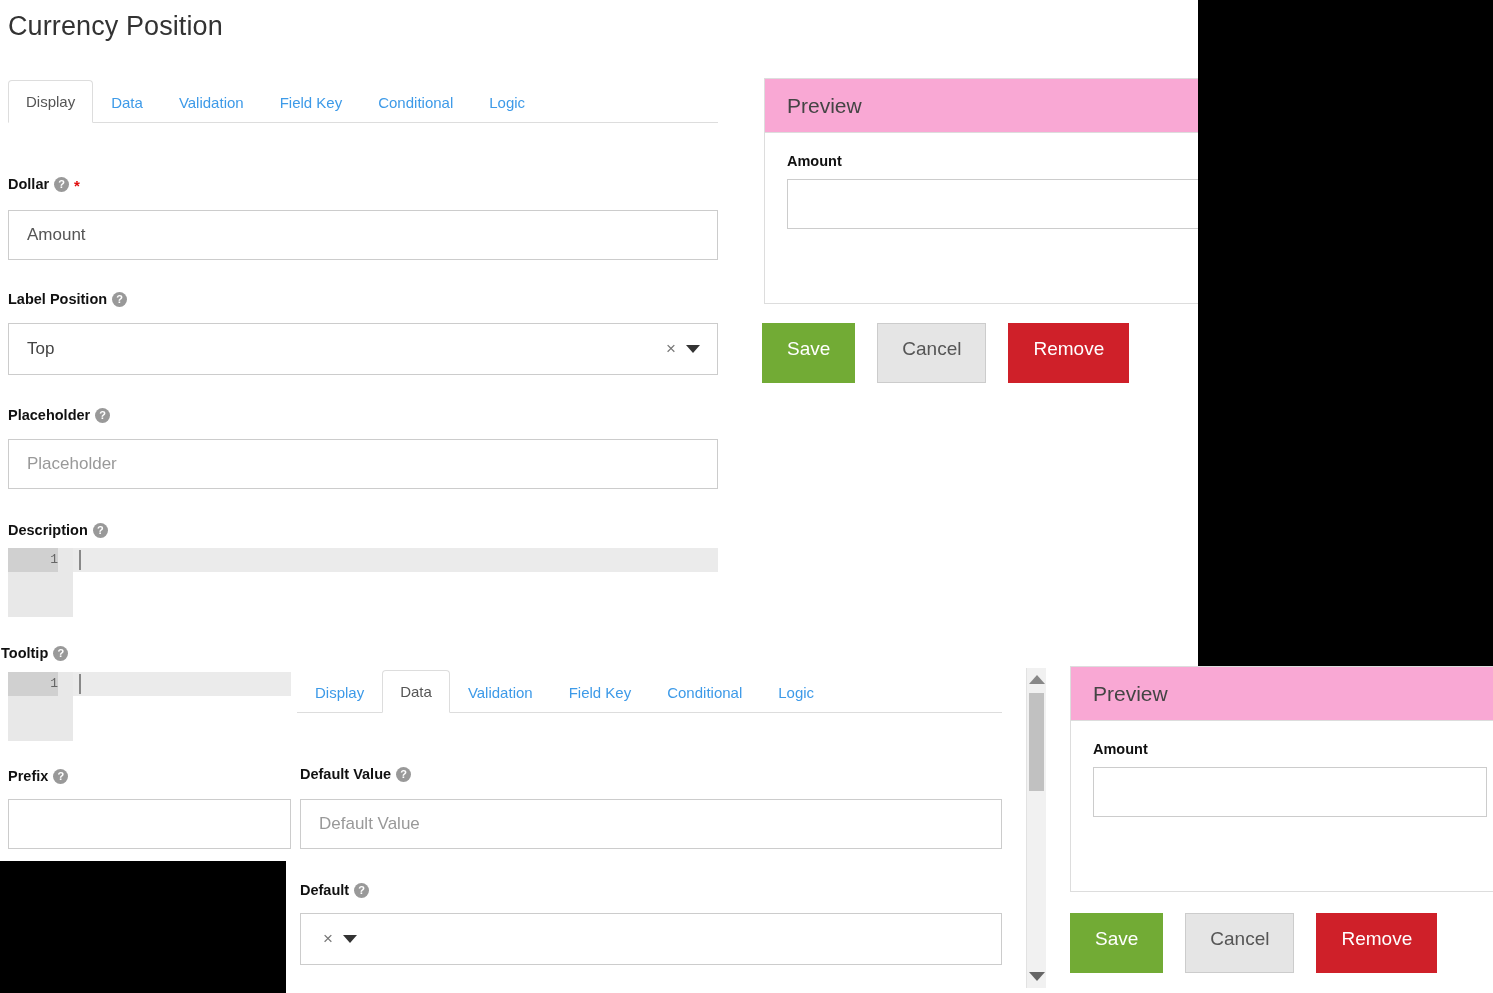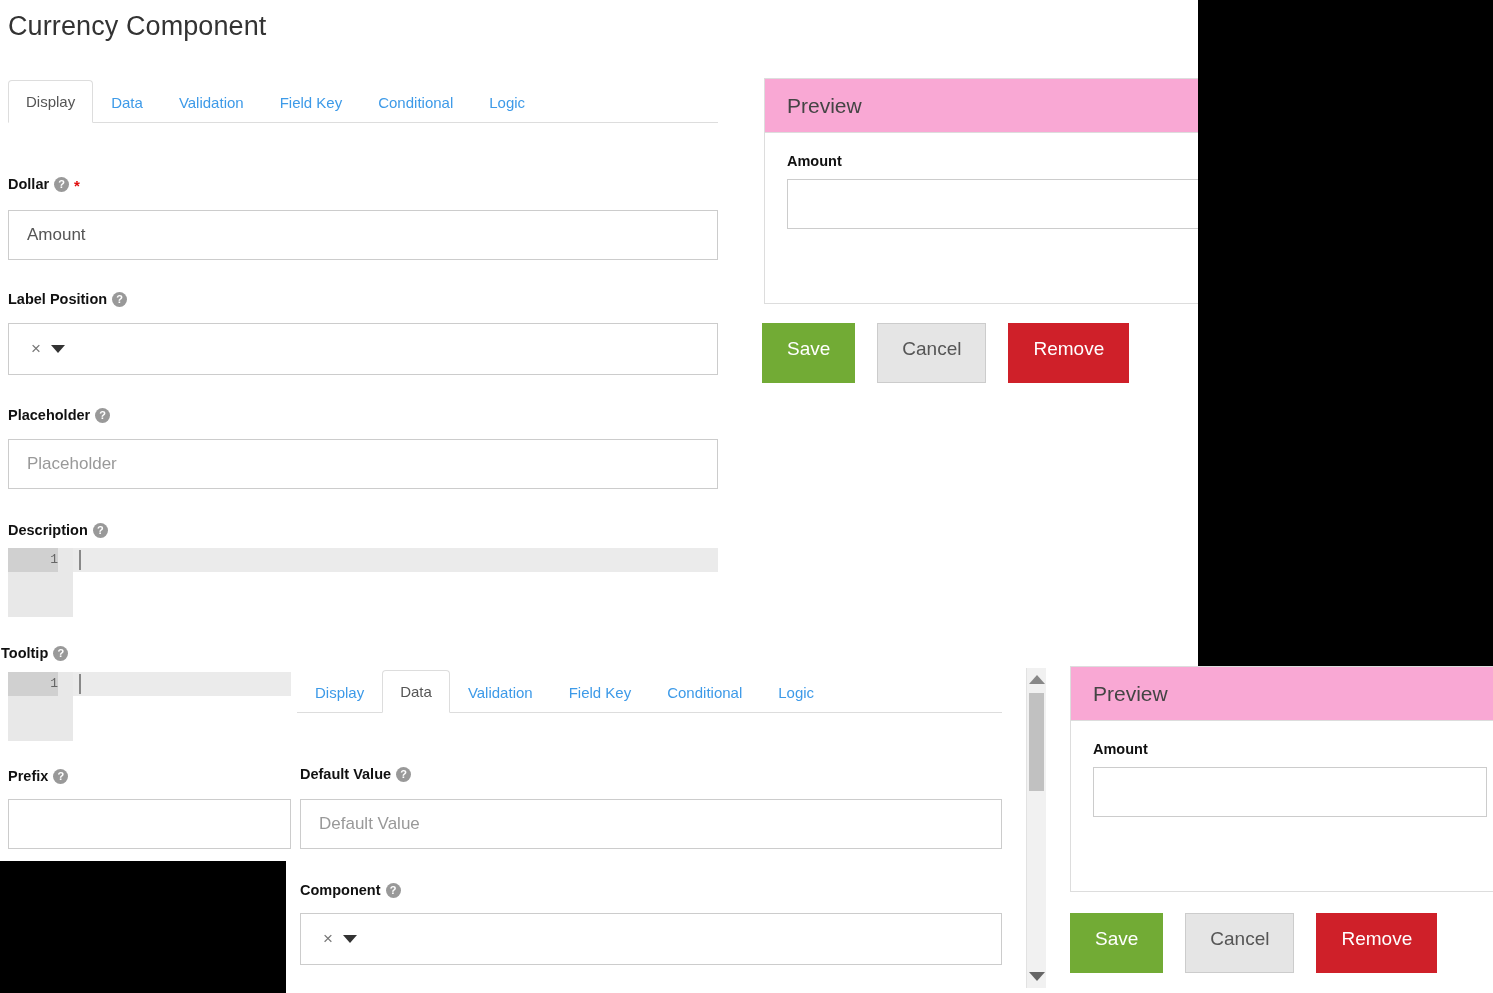--- a/index.html
+++ b/index.html
@@ -178,21 +178,21 @@
   .vscroll .thumb {
     position: absolute; left: 2px; right: 2px;
     background: #c1c1c1; cursor: pointer;
   }
 </style>
 </head>
 <body>
 
 <div id="root">
 
-  <div class="abs page-title" style="left:8px; top:10px;">Currency Component</div>
+  <div class="abs page-title" style="left:8px; top:10px;">Currency Position</div>
 
   <div class="abs tabbar" style="left:8px; top:80px; width:710px;">
     <div class="tab active">
       <span>Display</span>
     </div>
     <div class="tab">
       <span>Data</span>
     </div>
     <div class="tab">
       <span>Validation</span>
@@ -213,20 +213,21 @@
     <span class="help-icon">?</span>
     <span class="req-star">*</span>
   </div>
   <input class="abs tinput" style="left: 8px; top: 210px; width: 710px;" value="Amount">
 
   <div class="abs field-label" style="left:8px; top:290px;">
     <span>Label Position</span>
     <span class="help-icon">?</span>
   </div>
   <div class="abs select-box" style="left:8px; top:323px; width:710px;">
+    <span class="val">Top</span>
     <span class="select-clear">×</span>
     <span class="select-caret"></span>
   </div>
 
   <div class="abs field-label" style="left:8px; top:406px;">
     <span>Placeholder</span>
     <span class="help-icon">?</span>
   </div>
   <input class="abs tinput" style="left: 8px; top: 439px; width: 710px;" placeholder="Placeholder">
 
@@ -307,21 +308,21 @@
     </div>
   </div>
 
   <div class="abs field-label" style="left:300px; top:765px;">
     <span>Default Value</span>
     <span class="help-icon">?</span>
   </div>
   <input class="abs tinput" style="left: 300px; top: 799px; width: 702px;" placeholder="Default Value">
 
   <div class="abs field-label" style="left:300px; top:881px;">
-    <span>Component</span>
+    <span>Default</span>
     <span class="help-icon">?</span>
   </div>
   <div class="abs select-box" style="left:300px; top:913px; width:702px;">
     <span class="select-clear">×</span>
     <span class="select-caret"></span>
   </div>
 
   <div class="abs vscroll" style="left:1026px; top:668px; width:20px; height:320px;">
     <div class="arrow-up"></div>
     <div class="thumb" style="top:25px; height:98px;"></div>

